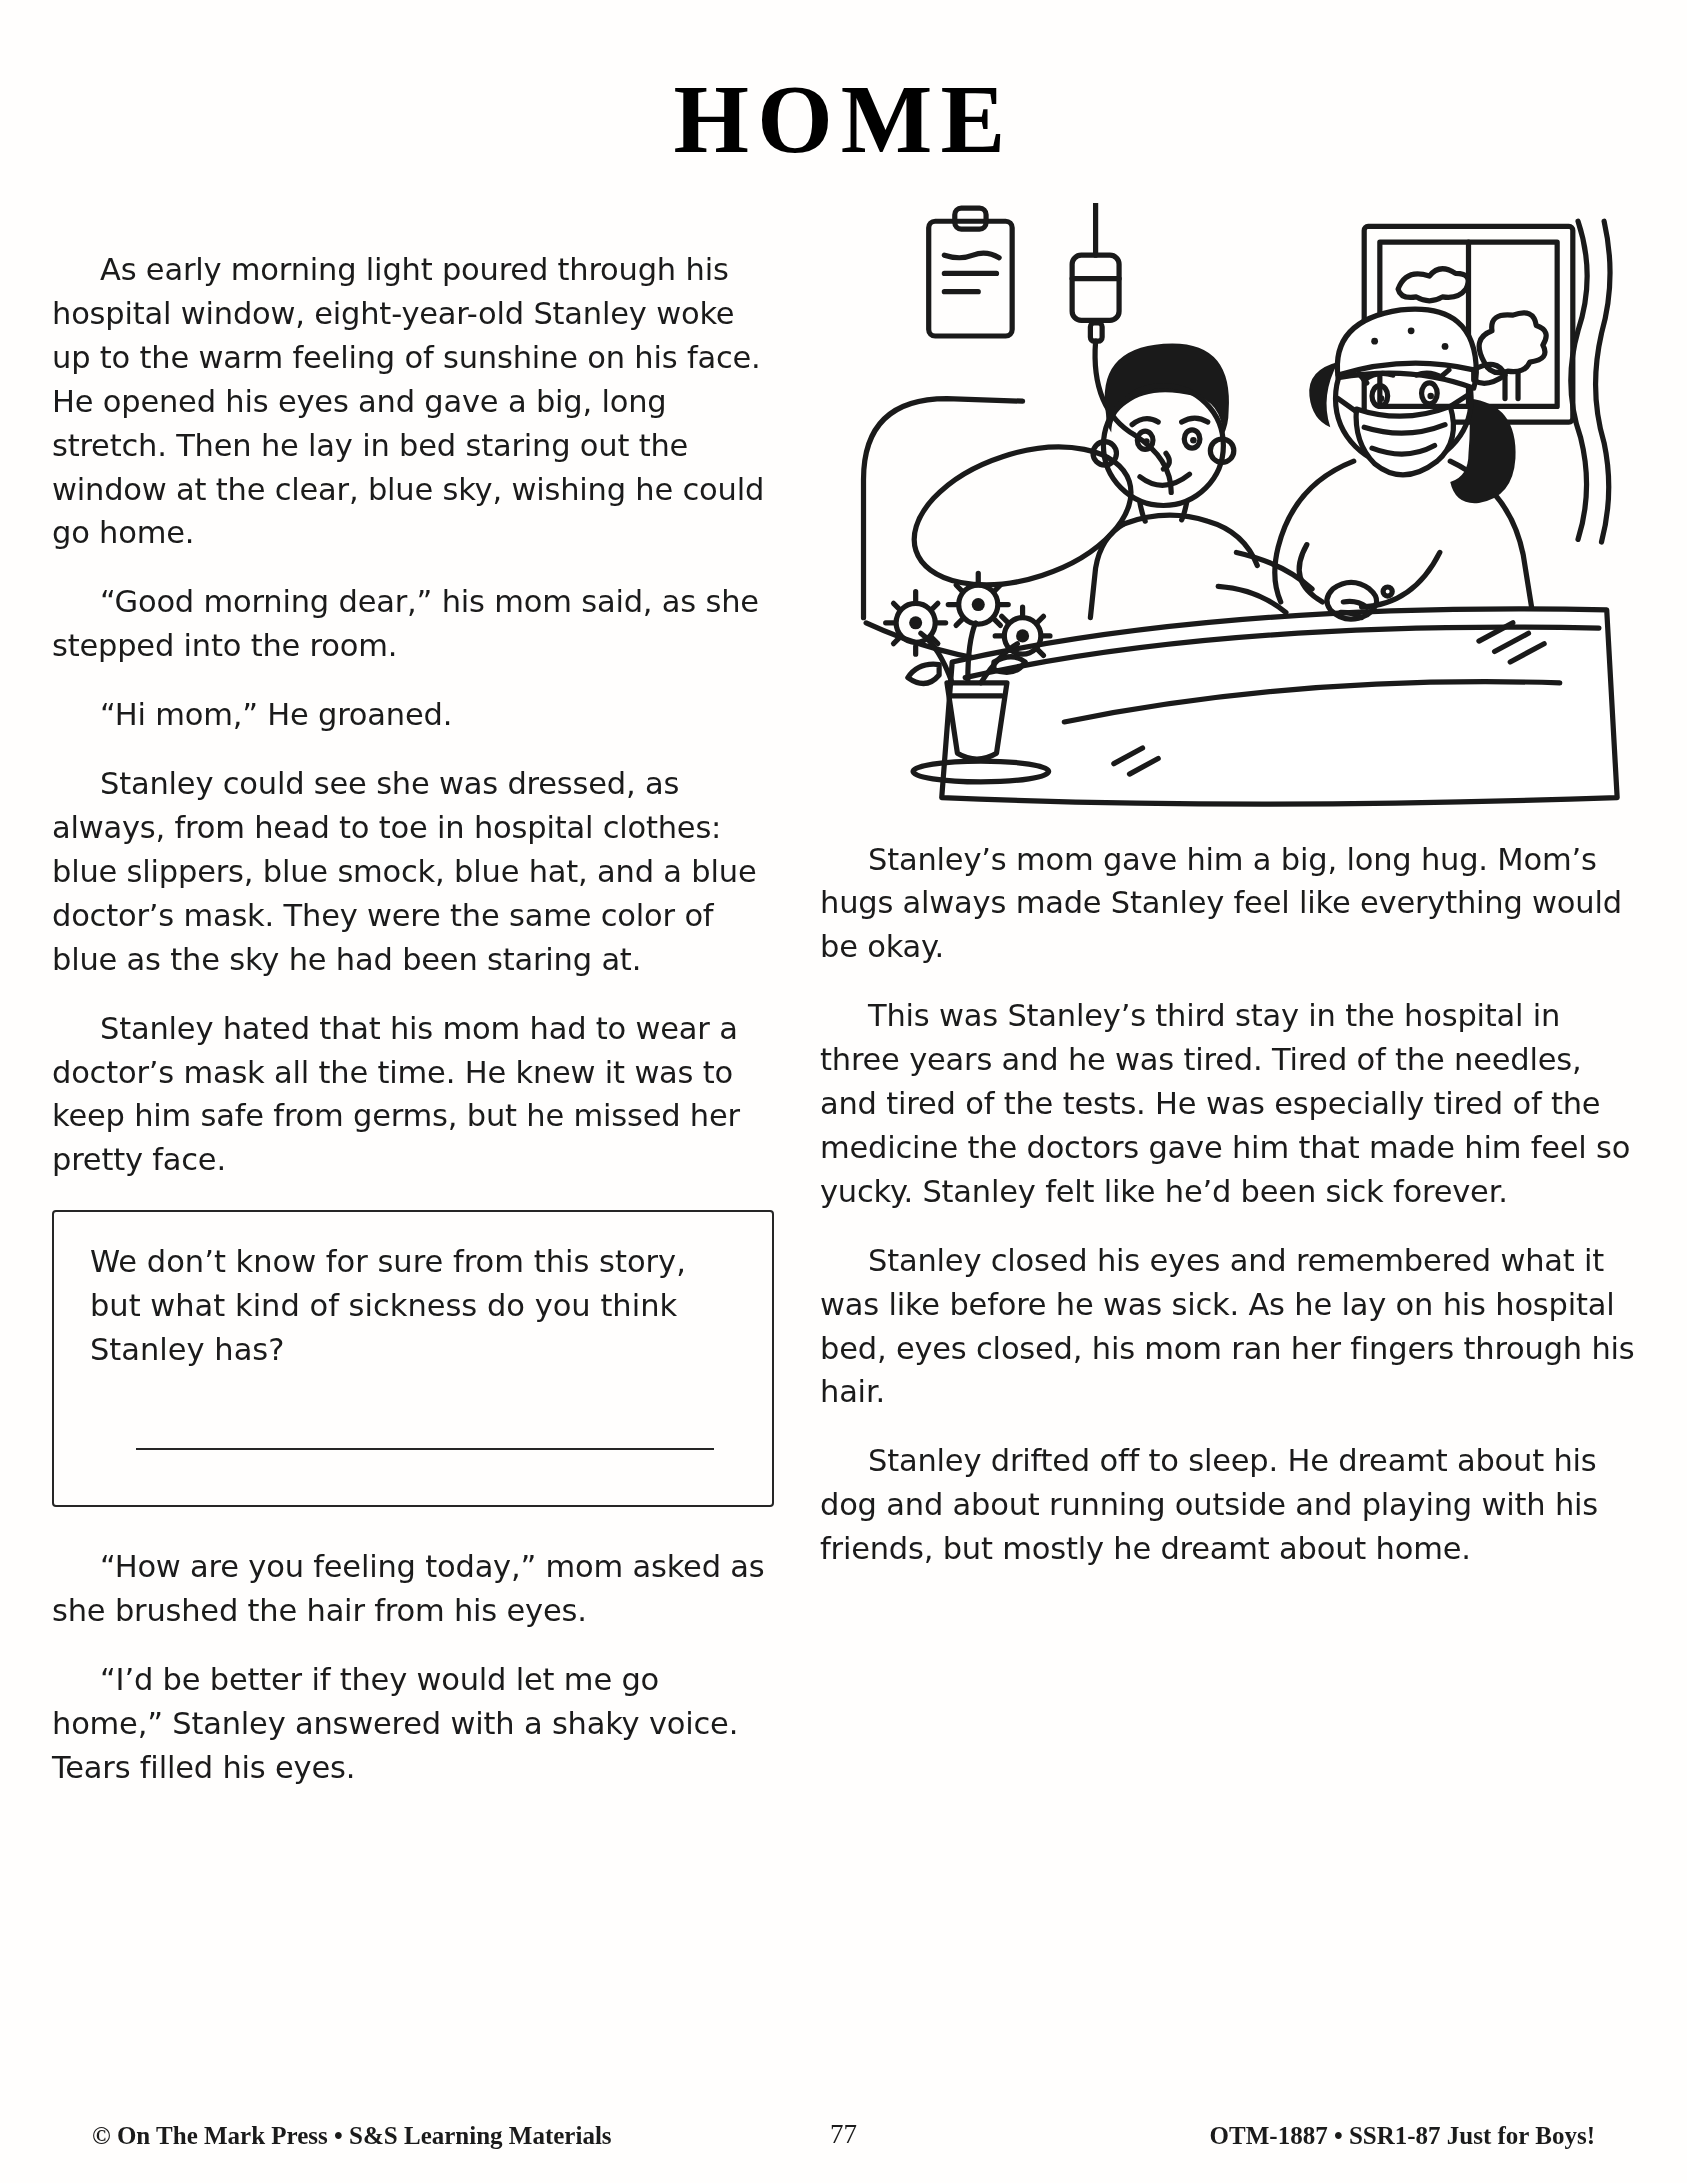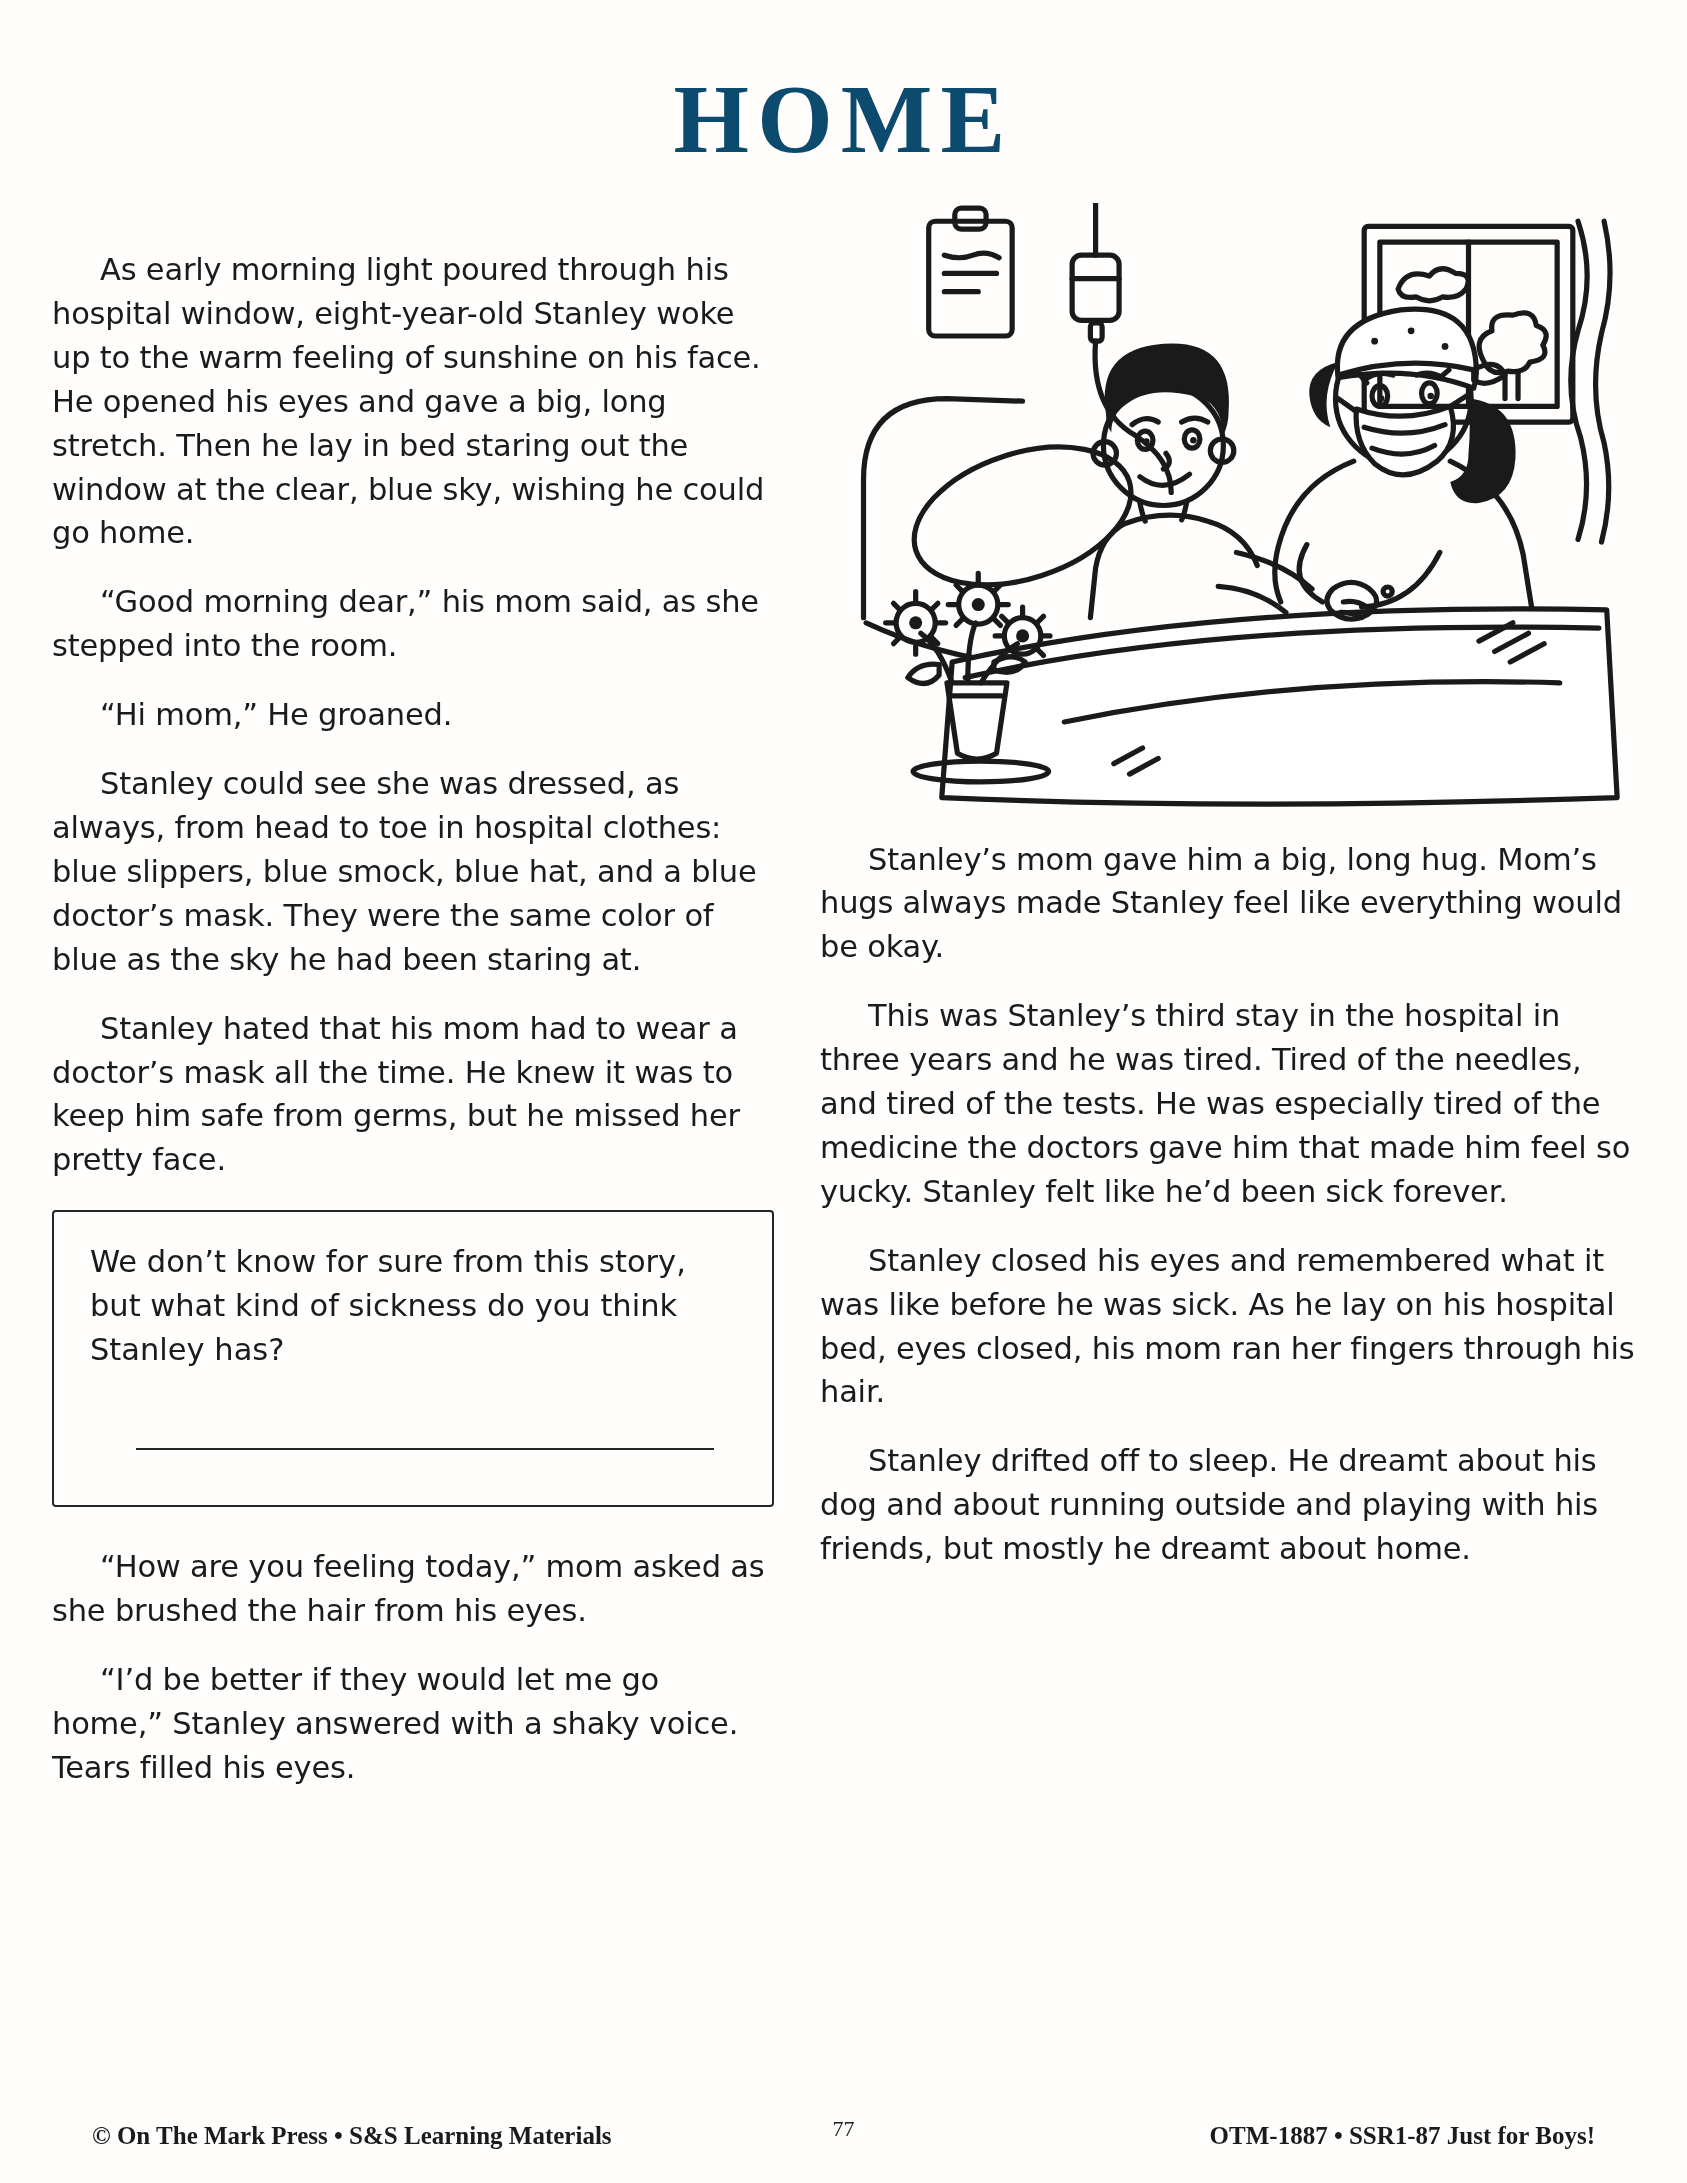--- a/index.html
+++ b/index.html
@@ -12,21 +12,21 @@
     font-family:"DejaVu Sans", sans-serif;
     overflow:hidden;
   }
   .title {
     text-align:center;
     margin-top:64px;
     font-family:"Liberation Serif", serif;
     font-weight:700;
     font-size:97px;
     letter-spacing:8.2px;
-    color:#0c4a6e;
+    color:#000000;
   }
   .content {
     display:flex;
     padding:0 52px;
     margin-top:25px;
   }
   .col-left { width:725px; padding-top:48px; }
   .col-right { flex:1; padding-left:43px; }
   p.story {
     font-size:30.5px;
@@ -57,21 +57,21 @@
     padding:3.3px 0 21.4px 6.6px;
   }
   .illustration svg { width:100%; height:auto; display:block; }
   .footer {
     position:absolute;
     left:92px; right:92px; bottom:33px;
     font-family:"Liberation Serif", serif;
   }
   .footer-left  { position:absolute; left:0; bottom:0; font-weight:700; font-size:25px;margin-top:32px; }
   .footer-right { position:absolute; right:0; bottom:0; font-weight:700; font-size:25px; }
-  .footer-page  { position:absolute; left:50%; transform:translateX(-50%); bottom:8px; font-size:22px;font-family:Liberation Serif, serif; }
+  .footer-page  { position:absolute; left:50%; transform:translateX(-50%); bottom:0; font-size:27px;font-family:Liberation Serif, serif; }
 </style>
 </head>
 <body>
 
 <div class="page">
 
   <h1 class="title">HOME</h1>
 
   <div class="content">
 

